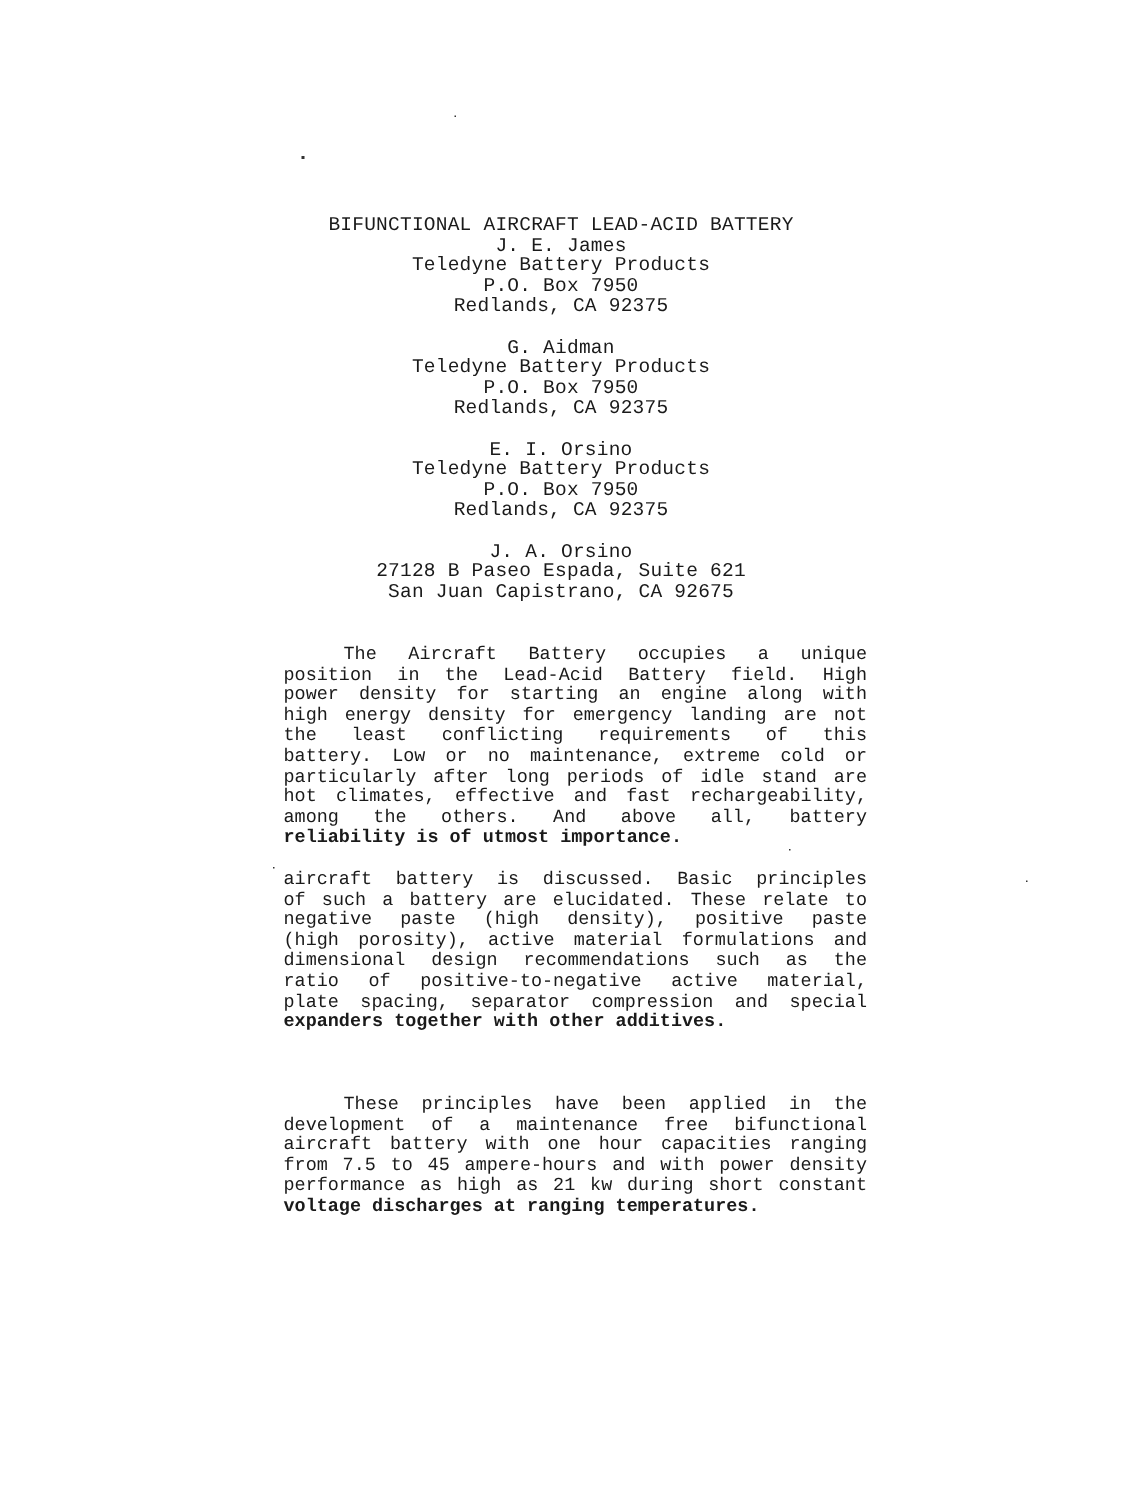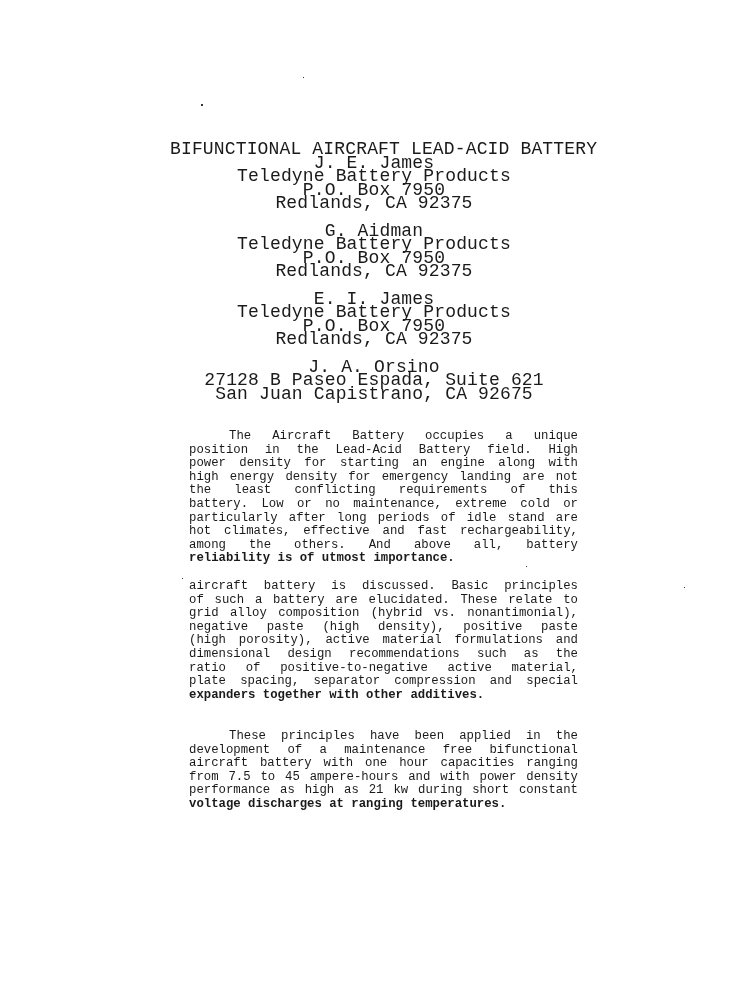--- a/index.html
+++ b/index.html
@@ -1,21 +1,21 @@
 <!DOCTYPE html>
 <html><head>
 <meta charset="utf-8">
 <style>
   html, body { margin: 0; padding: 0; background: #ffffff; }
   body { width: 755px; height: 1000px; position: relative; overflow: hidden;
          font-family: "Liberation Mono", "DejaVu Sans Mono", monospace; color: #1a1a1a; }
   .page { position: absolute; left: 0; top: 0; width: 755px; height: 1000px; background: #fff; }
   .speck { position: absolute; background: #333; }
   .header { position: absolute; left: 170px; top: 143px; width: 408px; text-align: center;
-            font-size: 18px; line-height: 13.6px; letter-spacing: 0.15px; }
+            font-size: 13px; line-height: 13.6px; letter-spacing: 0.15px; }
   .header .line { display: block; white-space: pre; }
   .header .gap { display: block; height: 13.6px; }
   .para { position: absolute; left: 173px; width: 405px; font-size: 12.3px; line-height: 13.6px;
           text-align: justify; }
   .para .ln { display: block; white-space: nowrap; text-align: justify; text-align-last: justify; height: 13.6px; margin-left: 16px; }
   .para .ln.last { text-align-last: left; font-weight: bold; }
   .para .indent { padding-left: 40px; }
 </style>
 </head>
 <body>
@@ -36,21 +36,21 @@
     <span class="line">P.O. Box 7950</span>
     <span class="line">Redlands, CA 92375</span>
     <span class="gap"></span>
 
     <span class="line">G. Aidman</span>
     <span class="line">Teledyne Battery Products</span>
     <span class="line">P.O. Box 7950</span>
     <span class="line">Redlands, CA 92375</span>
     <span class="gap"></span>
 
-    <span class="line">E. I. James</span>
+    <span class="line">E. I. Orsino</span>
     <span class="line">Teledyne Battery Products</span>
     <span class="line">P.O. Box 7950</span>
     <span class="line">Redlands, CA 92375</span>
     <span class="gap"></span>
 
     <span class="line">J. A. Orsino</span>
     <span class="line">27128 B Paseo Espada, Suite 621</span>
     <span class="line">San Juan Capistrano, CA 92675</span>
   </div>
 
@@ -63,21 +63,20 @@
     <span class="ln">battery. Low or no maintenance, extreme cold or</span>
     <span class="ln">particularly after long periods of idle stand are</span>
     <span class="ln">hot climates, effective and fast rechargeability,</span>
     <span class="ln">among the others. And above all, battery</span>
     <span class="ln last">reliability is of utmost importance.</span>
   </div>
 
   <div class="para" style="top:580px;">
     <span class="ln">aircraft battery is discussed. Basic principles</span>
     <span class="ln">of such a battery are elucidated. These relate to</span>
-    <span class="ln">grid alloy composition (hybrid vs. nonantimonial),</span>
     <span class="ln">negative paste (high density), positive paste</span>
     <span class="ln">(high porosity), active material formulations and</span>
     <span class="ln">dimensional design recommendations such as the</span>
     <span class="ln">ratio of positive-to-negative active material,</span>
     <span class="ln">plate spacing, separator compression and special</span>
     <span class="ln last">expanders together with other additives.</span>
   </div>
 
   <div class="para" style="top:730px;">
     <span class="ln indent">These principles have been applied in the</span>

